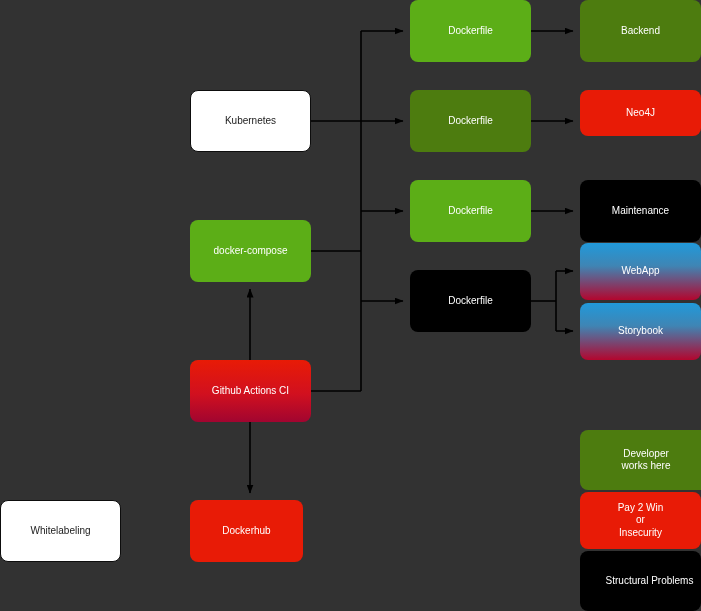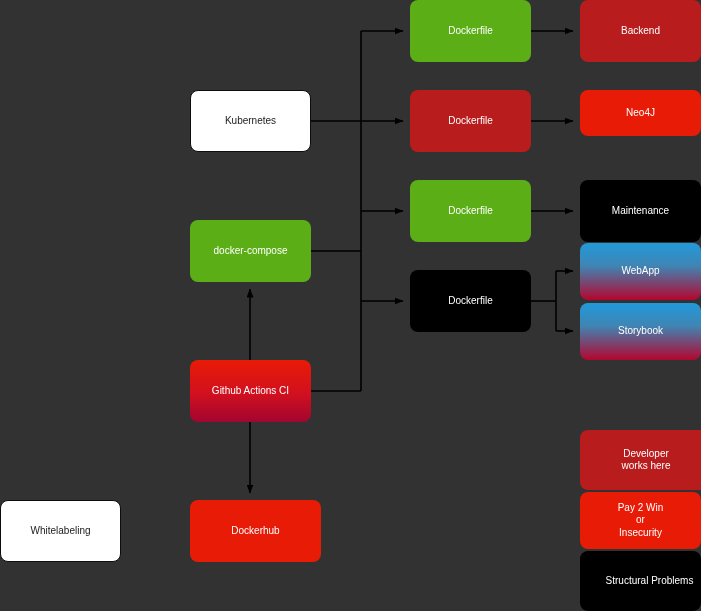--- a/index.html
+++ b/index.html
@@ -35,21 +35,21 @@
     color: #ffffff;
     z-index: 2;
     padding: 4px 6px;
   }
   .node.white {
     background: #ffffff;
     color: #1a1a1a;
     border: 1px solid #0d0d0d;
   }
   .node.green    { background: #5cae17; }
-  .node.blue     { background: #b91c1c; }
+  .node.blue     { background: #4d7c0f; }
   .node.red      { background: #e81b06; }
   .node.crimson  { background: #000000; }
   .node.grad-blue-crimson {
     background: linear-gradient(180deg, #2199da 0%, #3f85b4 40%, #b3062e 100%);
   }
   .node.grad-red-crimson {
     background: linear-gradient(180deg, #e81b06 0%, #d1101f 55%, #a10530 100%);
   }
   .node-label {
     display: block;
@@ -102,21 +102,21 @@
   </div>
 
   <div class="node green" style="left:190px; top:220px; width:121px; height:62px;">
     <span class="node-label">docker-compose</span>
   </div>
 
   <div class="node grad-red-crimson" style="left:190px; top:360px; width:121px; height:62px;">
     <span class="node-label">Github Actions CI</span>
   </div>
 
-  <div class="node red" style="left:190px; top:500px; width:131px; height:62px;">
+  <div class="node red" style="left:190px; top:500px; width:113px; height:62px;">
     <span class="node-label">Dockerhub</span>
   </div>
 
   <div class="node white" style="left:0px; top:500px; width:121px; height:62px;">
     <span class="node-label">Whitelabeling</span>
   </div>
 
   <div class="node green" style="left:410px; top:0px; width:121px; height:62px;">
     <span class="node-label">Dockerfile</span>
   </div>

